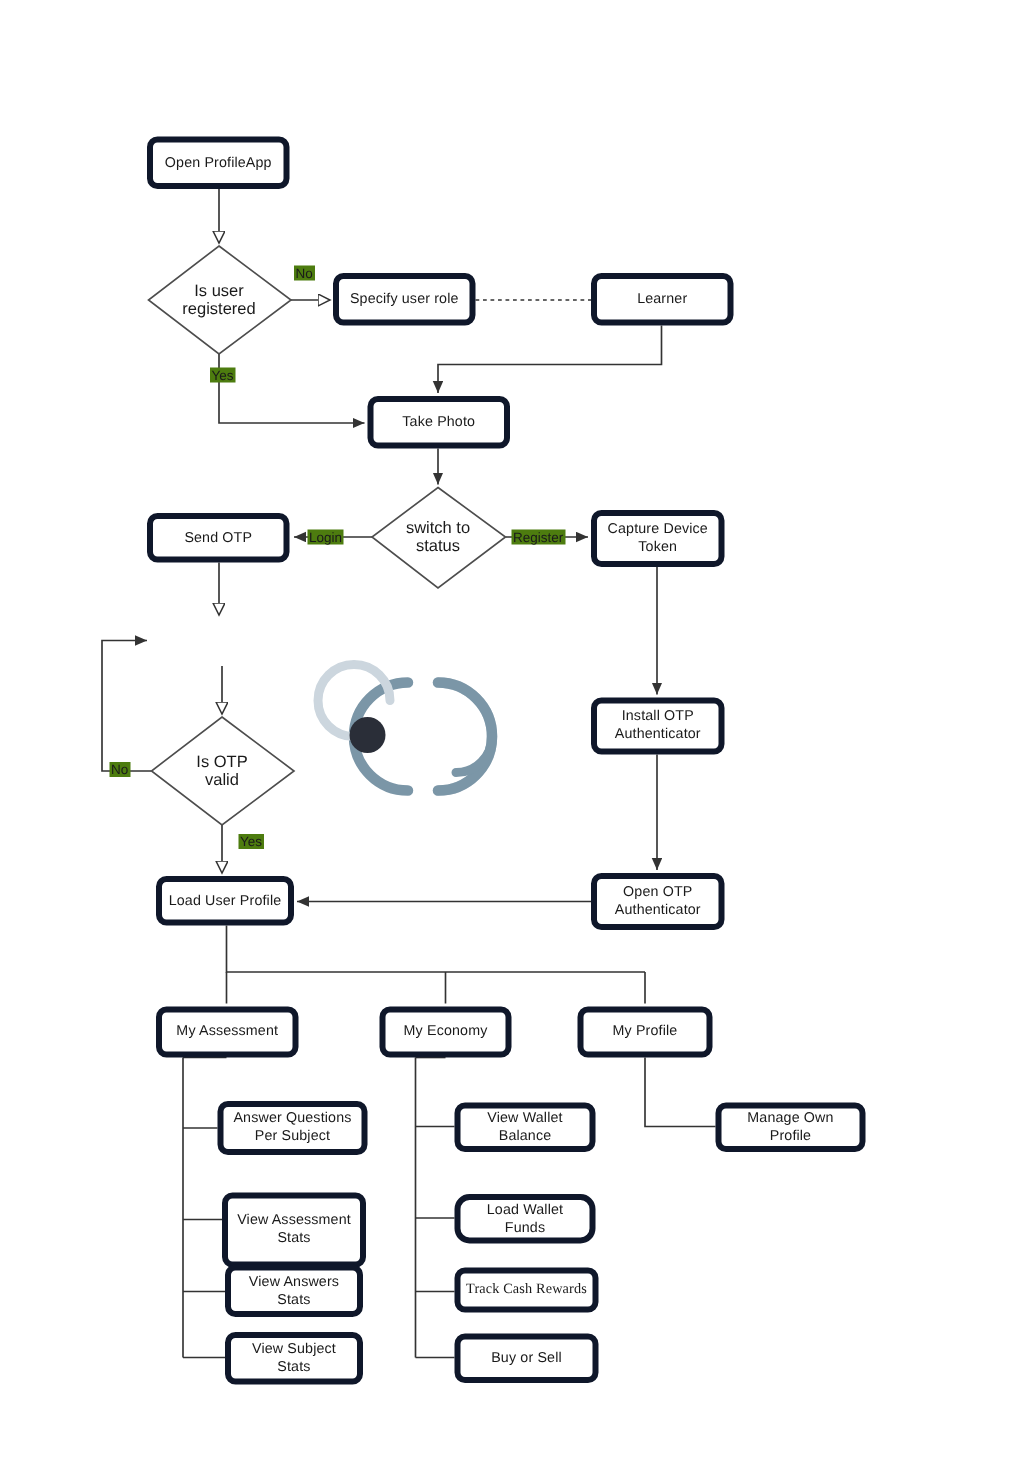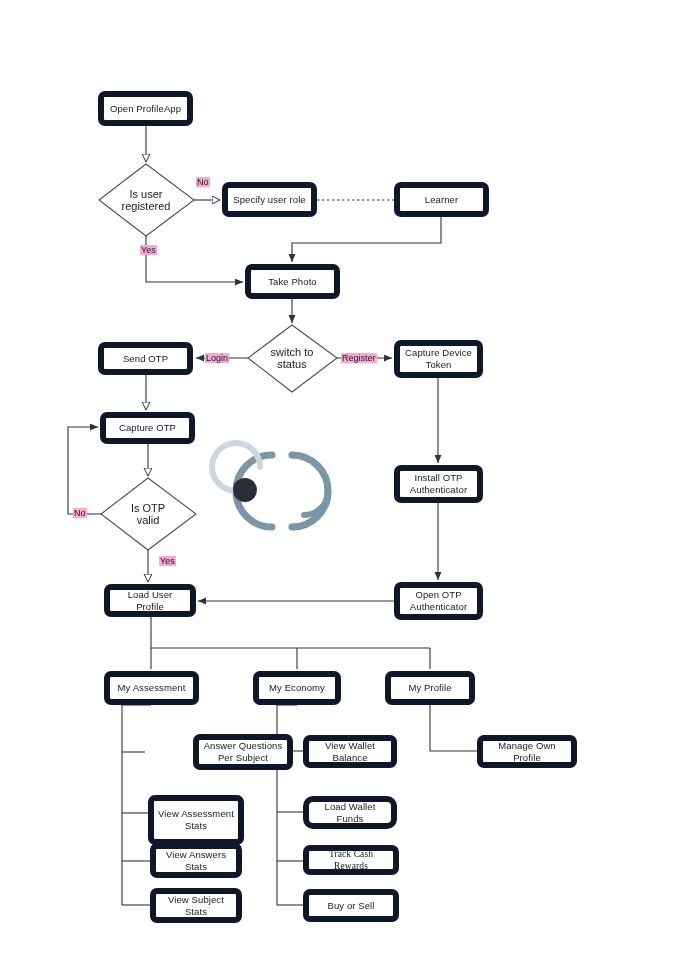--- a/index.html
+++ b/index.html
@@ -18,21 +18,21 @@
   #flow-svg {
     position: absolute;
     left: 0;
     top: 0;
     width: 690px;
     height: 975px;
   }
   .node {
     position: absolute;
     box-sizing: border-box;
-    border: 6px solid #0f172a;
+    border: 4px solid #0f172a;
     border-radius: 7px;
     background: #ffffff;
     display: flex;
     align-items: center;
     justify-content: center;
     text-align: center;
     color: #1a1a1a;
     font-size: 9.5px;
     line-height: 12px;
     letter-spacing: 0.1px;
@@ -50,21 +50,21 @@
     font-size: 11px;
     line-height: 12px;
     pointer-events: none;
   }
   .edge-label {
     position: absolute;
     z-index: 4;
     color: #1a1a1a;
     font-size: 9px;
     line-height: 10px;
-    background: #f9a8d4;
+    background: #4d7c0f;
     padding: 0 1px;
     white-space: nowrap;
   }
   #watermark {
     position: absolute;
     left: 196px;
     top: 433px;
     width: 172px;
     height: 117px;
     z-index: 1;
@@ -171,44 +171,41 @@
   <div class="node" style="left:245px; top:264px; width:95px;  height:35px;">
       <span>Take Photo</span>
     </div>
   <div class="node" style="left:98px;  top:342px; width:95px;  height:33px;">
       <span>Send OTP</span>
     </div>
   <div class="node" style="left:394px; top:340px; width:89px;  height:38px;">
       <span>Capture Device
 Token</span>
     </div>
-  <div class="node" style="left:100px; top:412px; width:95px;  height:32px;">
-      <span>Capture OTP</span>
-    </div>
   <div class="node" style="left:394px; top:465px; width:89px;  height:38px;">
       <span>Install OTP
 Authenticator</span>
     </div>
   <div class="node" style="left:394px; top:582px; width:89px;  height:38px;">
       <span>Open OTP
 Authenticator</span>
     </div>
   <div class="node" style="left:104px; top:584px; width:92px;  height:33px;">
       <span>Load User Profile</span>
     </div>
   <div class="node" style="left:104px; top:671px; width:95px;  height:34px;">
       <span>My Assessment</span>
     </div>
   <div class="node" style="left:253px; top:671px; width:88px;  height:34px;">
       <span>My Economy</span>
     </div>
   <div class="node" style="left:385px; top:671px; width:90px;  height:34px;">
       <span>My Profile</span>
     </div>
-  <div class="node" style="left:145px; top:734px; width:100px; height:36px;margin-left:48px;">
+  <div class="node" style="left:145px; top:734px; width:100px; height:36px;">
       <span>Answer Questions
 Per Subject</span>
     </div>
   <div class="node" style="left:148px; top:795px; width:96px;  height:50px;">
       <span>View Assessment
 Stats</span>
     </div>
   <div class="node" style="left:150px; top:843px; width:92px;  height:35px;">
       <span>View Answers
 Stats</span>

